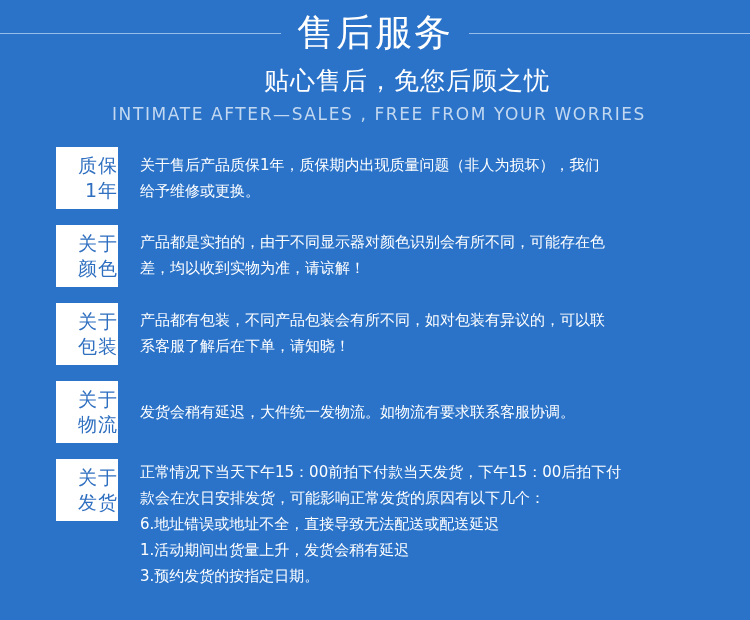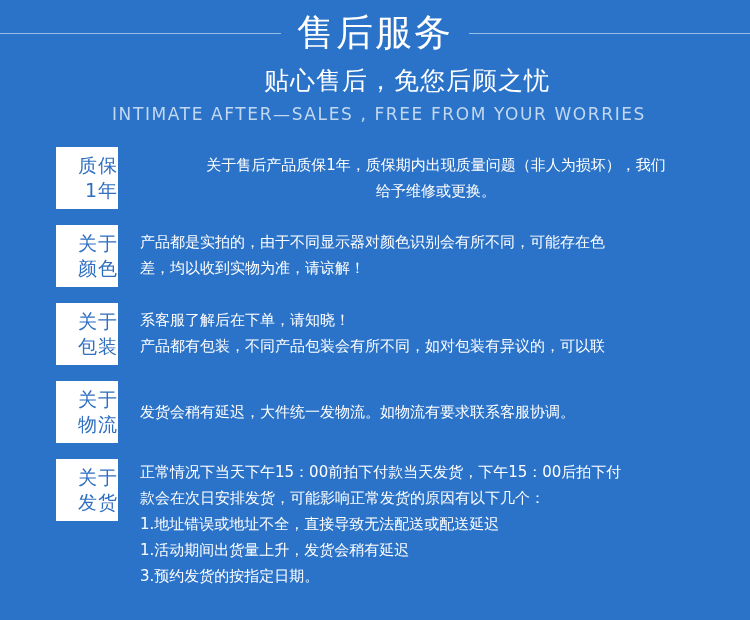--- a/index.html
+++ b/index.html
@@ -122,21 +122,21 @@
     padding-top: 4px;
   }
 
   .row-text .tline {
     display: block;
     white-space: nowrap;
   }
 
   
   .row-1 { margin-top: 0; }
-  .row-1 .row-text { padding-top: 5px; text-align: center; }
+  .row-1 .row-text { padding-top: 5px; }
   .row-4 .row-text { padding-top: 18px; }
   .row-5 .row-text { padding-top: 0px; }
 </style>
 </head>
 <body>
 
 <div class="header">
 
   <div class="title-row">
     <div class="rule"></div>
@@ -173,22 +173,22 @@
       <span class="tline">差，均以收到实物为准，请谅解！</span>
     </div>
   </div>
 
   <div class="row row-3">
     <div class="badge">
       <span class="badge-line">关于</span>
       <span class="badge-line">包装</span>
     </div>
     <div class="row-text">
+      <span class="tline">产品都有包装，不同产品包装会有所不同，如对包装有异议的，可以联</span>
       <span class="tline">系客服了解后在下单，请知晓！</span>
-      <span class="tline">产品都有包装，不同产品包装会有所不同，如对包装有异议的，可以联</span>
     </div>
   </div>
 
   <div class="row row-4">
     <div class="badge">
       <span class="badge-line">关于</span>
       <span class="badge-line">物流</span>
     </div>
     <div class="row-text">
       <span class="tline">发货会稍有延迟，大件统一发物流。如物流有要求联系客服协调。</span>
@@ -196,19 +196,19 @@
   </div>
 
   <div class="row row-5">
     <div class="badge">
       <span class="badge-line">关于</span>
       <span class="badge-line">发货</span>
     </div>
     <div class="row-text">
       <span class="tline">正常情况下当天下午15：00前拍下付款当天发货，下午15：00后拍下付</span>
       <span class="tline">款会在次日安排发货，可能影响正常发货的原因有以下几个：</span>
-      <span class="tline">1.地址错误或地址不全，直接导致无法配送或配送延迟</span>
+      <span class="tline">6.地址错误或地址不全，直接导致无法配送或配送延迟</span>
       <span class="tline">1.活动期间出货量上升，发货会稍有延迟</span>
       <span class="tline">3.预约发货的按指定日期。</span>
     </div>
   </div>
 
 </div>
 
 </body></html>

